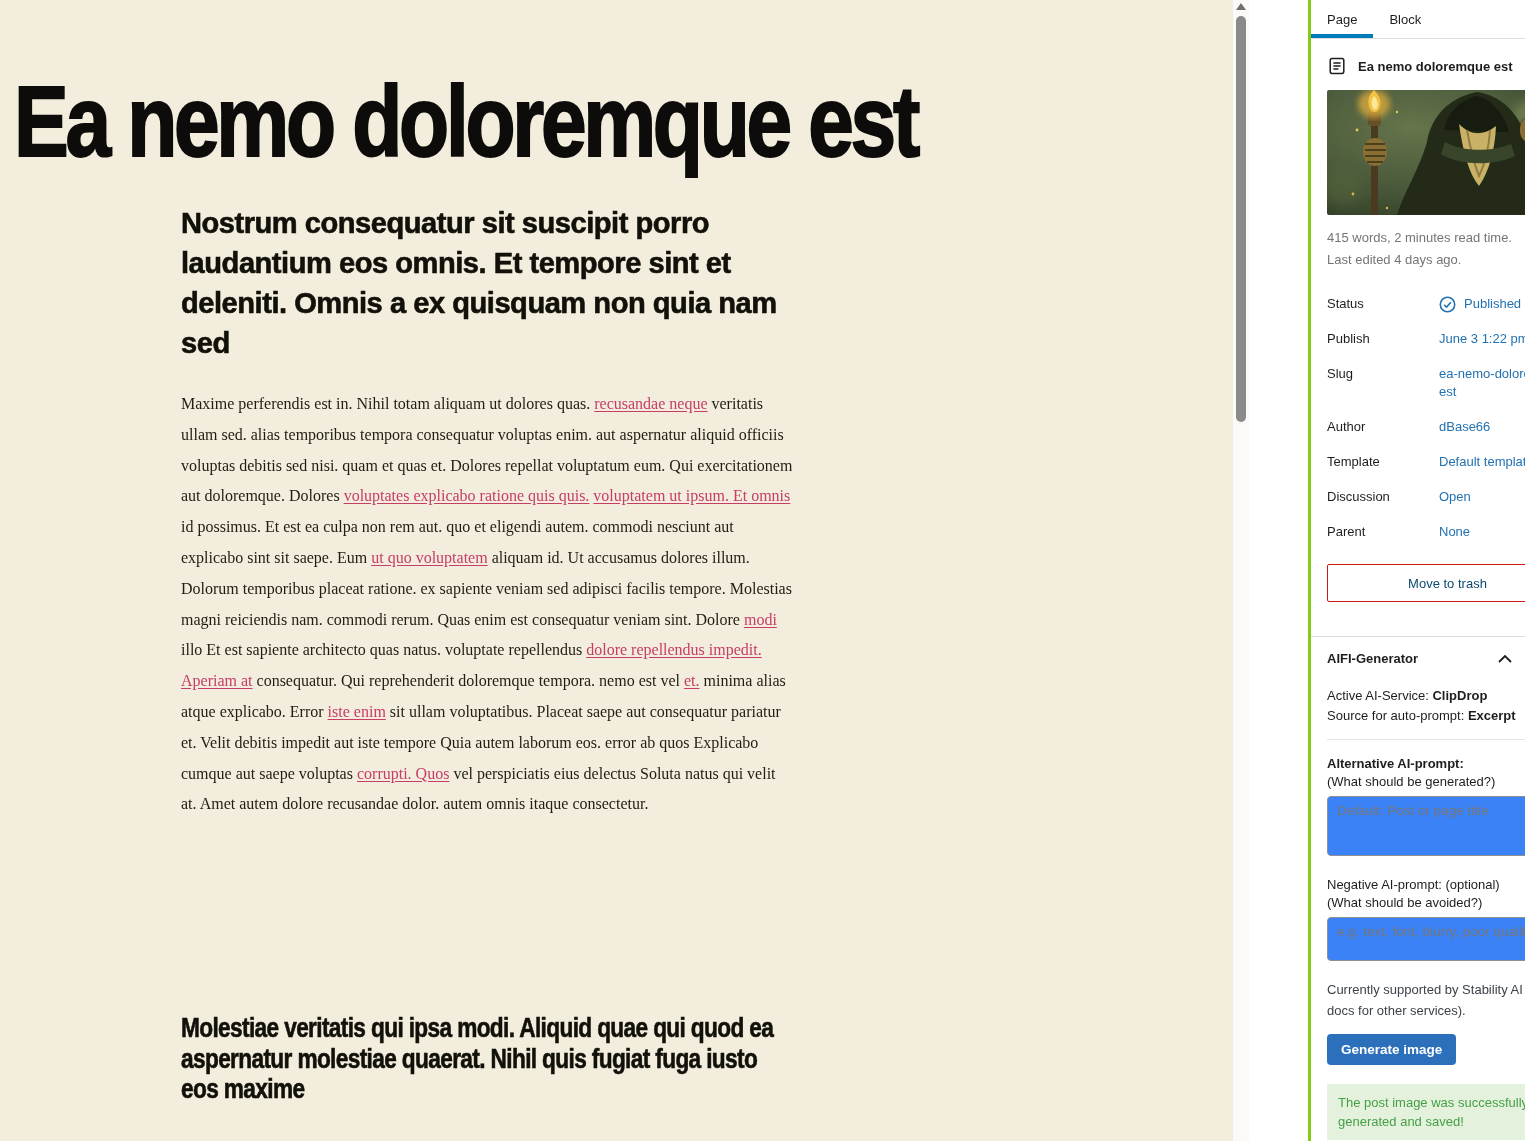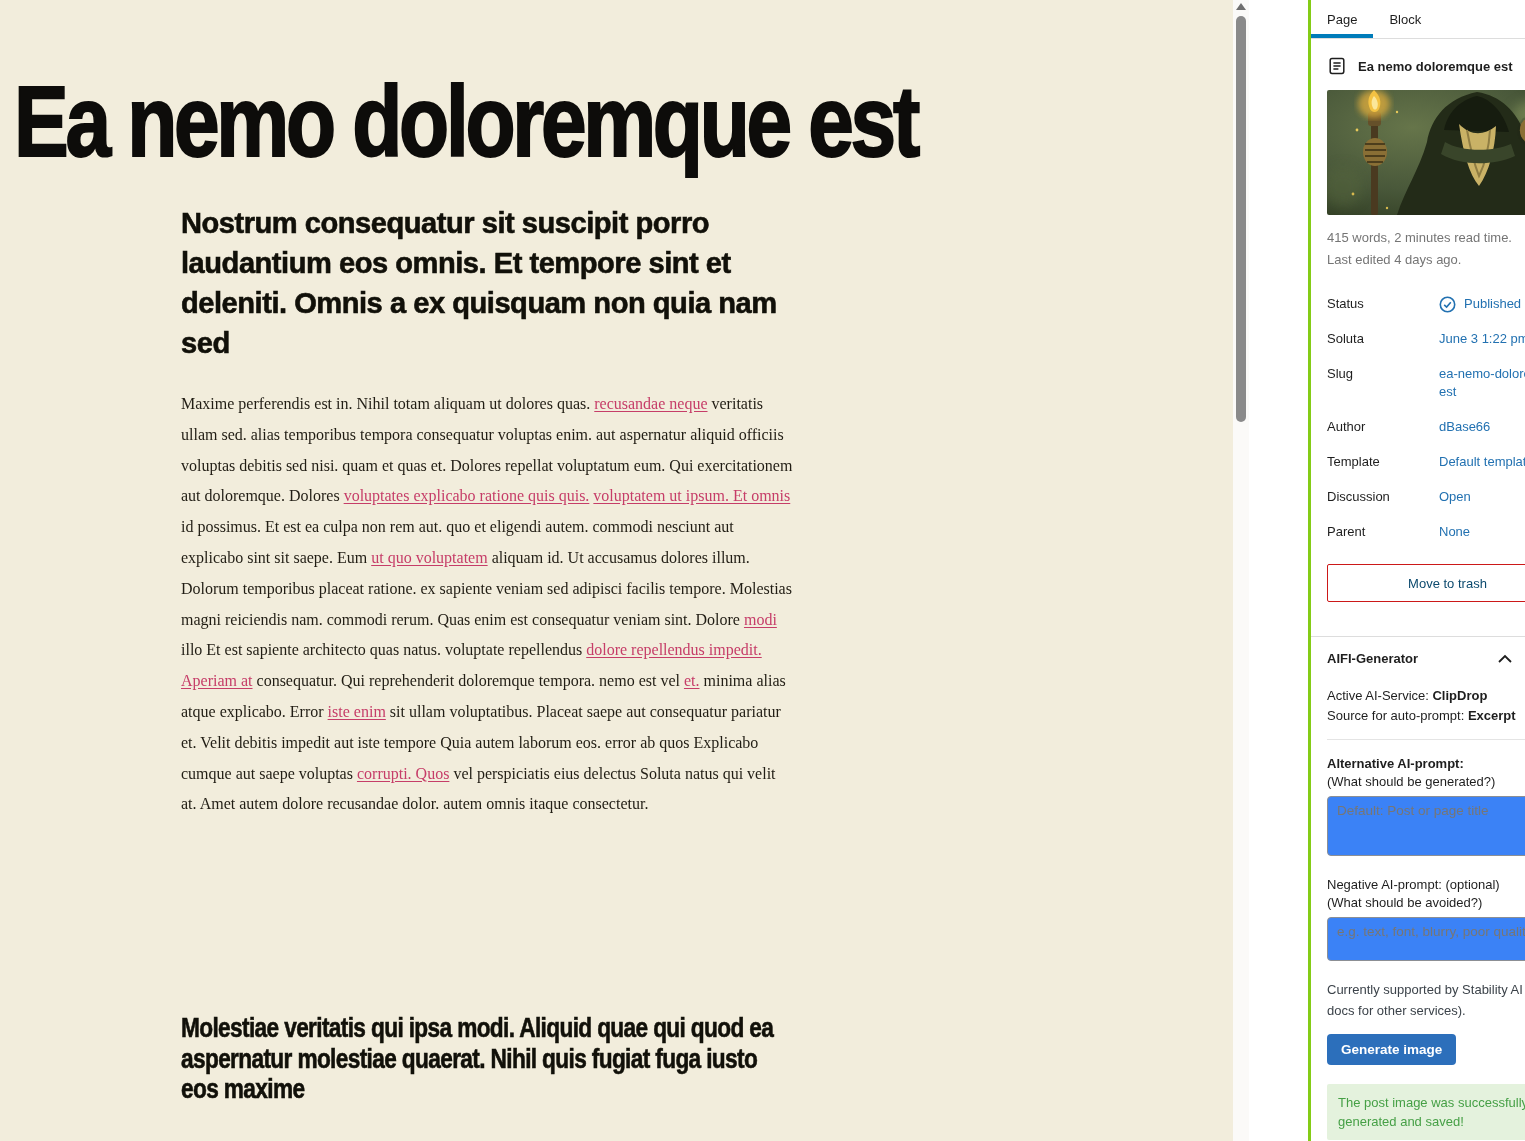--- a/index.html
+++ b/index.html
@@ -231,21 +231,21 @@
           <span class="lbl">Status</span>
           <span class="val status-val">
             <svg width="17" height="17" viewBox="0 0 17 17">
                 <circle cx="8.5" cy="8.5" r="7.2" fill="none" stroke="#2271b1" stroke-width="1.6"></circle>
                 <path d="M5.2 8.8 L7.6 11 L11.8 6.2" fill="none" stroke="#2271b1" stroke-width="1.6"></path>
               </svg>
             <span>Published</span>
           </span>
         </div>
         <div class="srow">
-          <span class="lbl">Soluta</span>
+          <span class="lbl">Publish</span>
           <span class="val">June 3 1:22 pm</span>
         </div>
         <div class="srow">
           <span class="lbl">Slug</span>
           <span class="val">ea-nemo-doloremque-est</span>
         </div>
         <div class="srow">
           <span class="lbl">Author</span>
           <span class="val">dBase66</span>
         </div>

